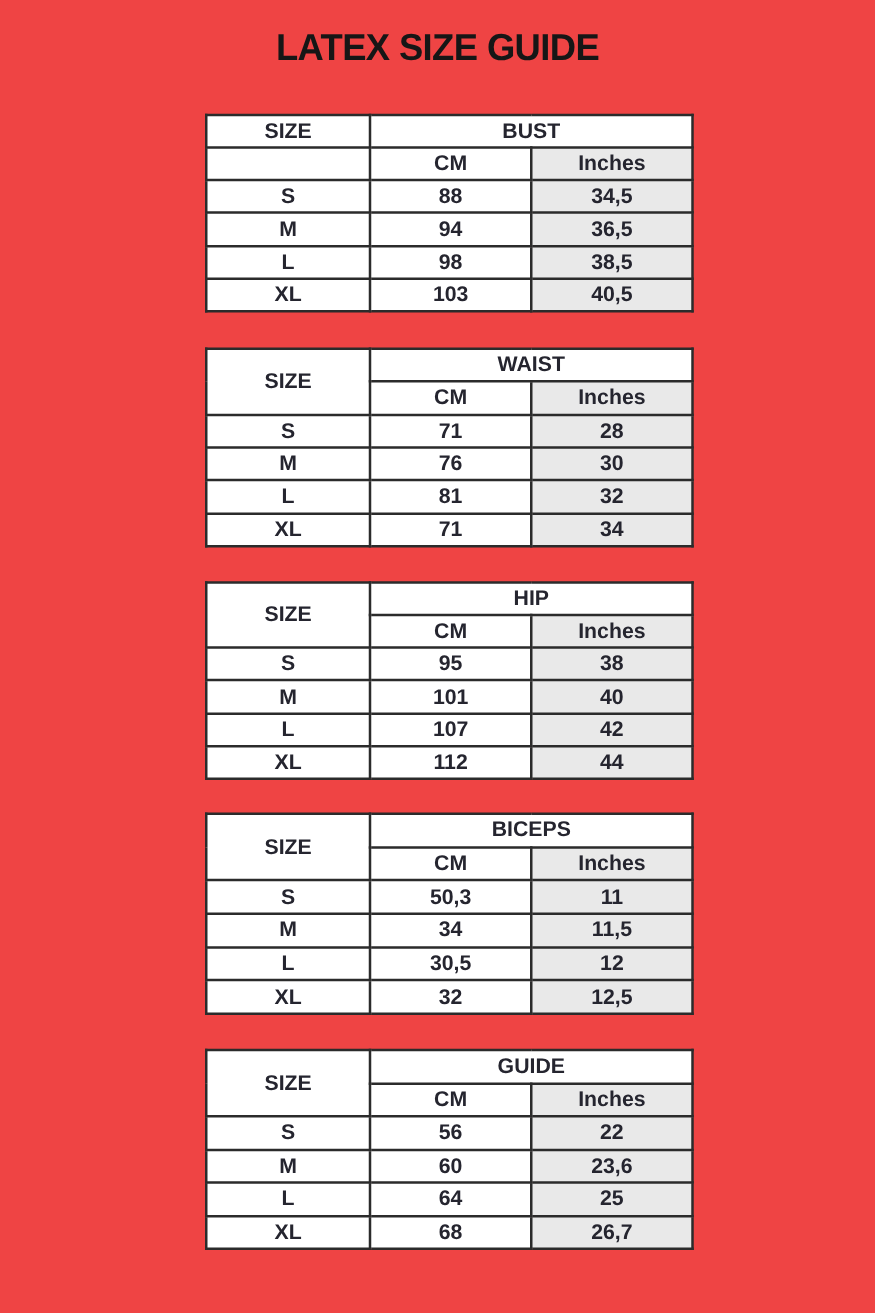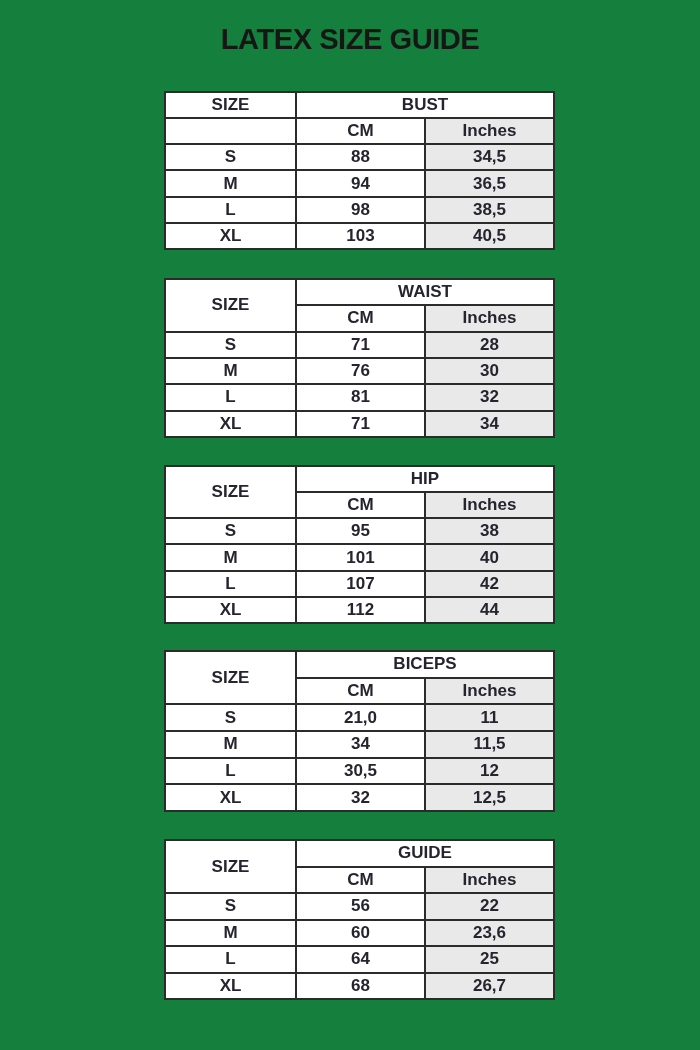--- a/index.html
+++ b/index.html
@@ -5,21 +5,21 @@
   html, body {
     margin: 0;
     padding: 0;
     background: #ffffff;
     font-family: "Liberation Sans", sans-serif;
   }
   .page {
     position: relative;
     width: 700px;
     height: 1050px;
-    background: #15803d;
+    background: #ef4444;
     overflow: hidden;
   }
   .page-title {
     position: absolute;
     top: 22px;
     left: 0;
     width: 700px;
     text-align: center;
     font-size: 30px;
     font-weight: bold;
@@ -201,21 +201,21 @@
         <tr>
           <td rowspan="2">SIZE</td>
           <td colspan="2">BICEPS</td>
         </tr>
         <tr>
           <td>CM</td>
           <td class="gray">Inches</td>
         </tr>
         <tr>
           <td>S</td>
-          <td>21,0</td>
+          <td>50,3</td>
           <td class="gray">11</td>
         </tr>
         <tr>
           <td>M</td>
           <td>34</td>
           <td class="gray">11,5</td>
         </tr>
         <tr>
           <td>L</td>
           <td>30,5</td>

